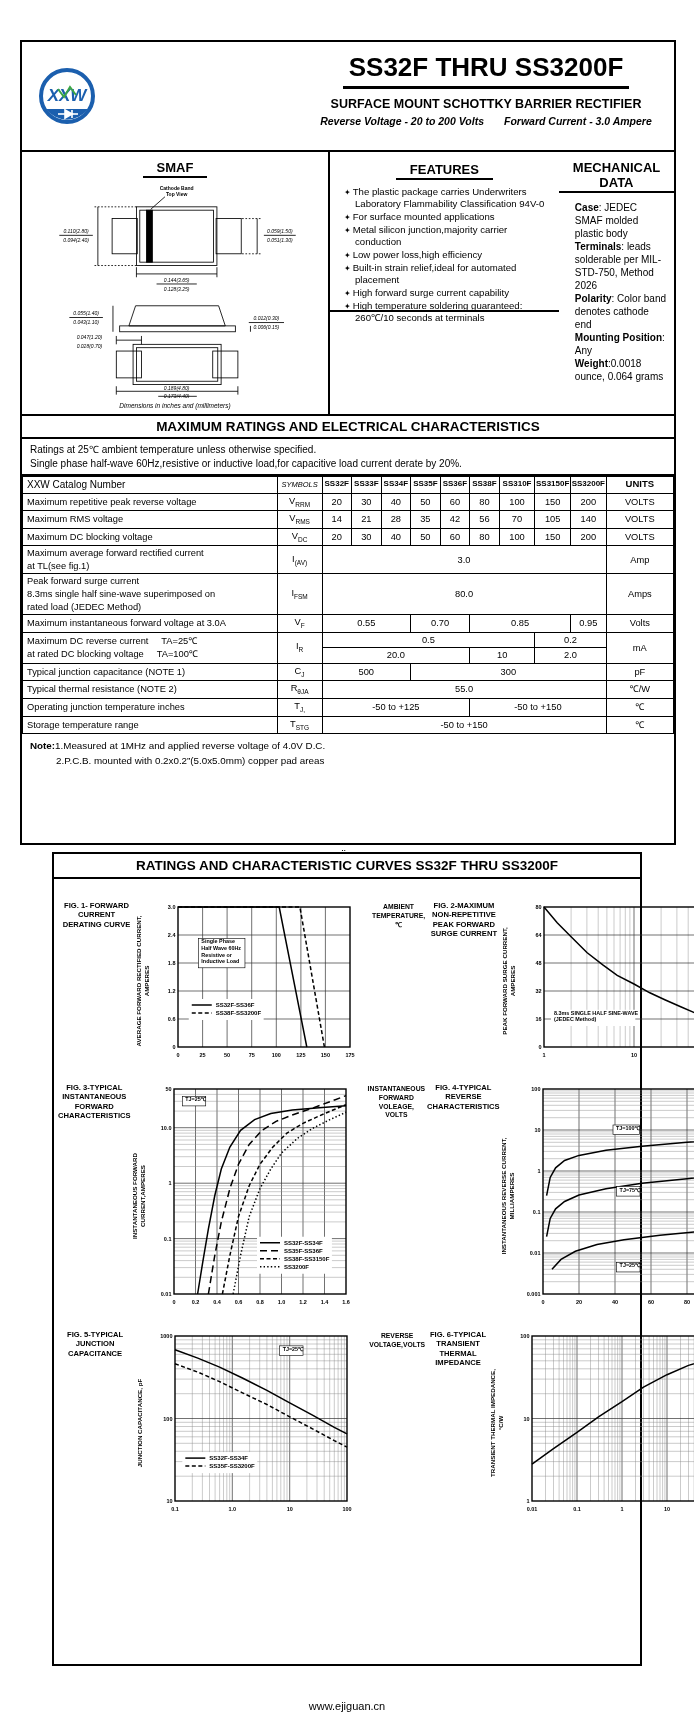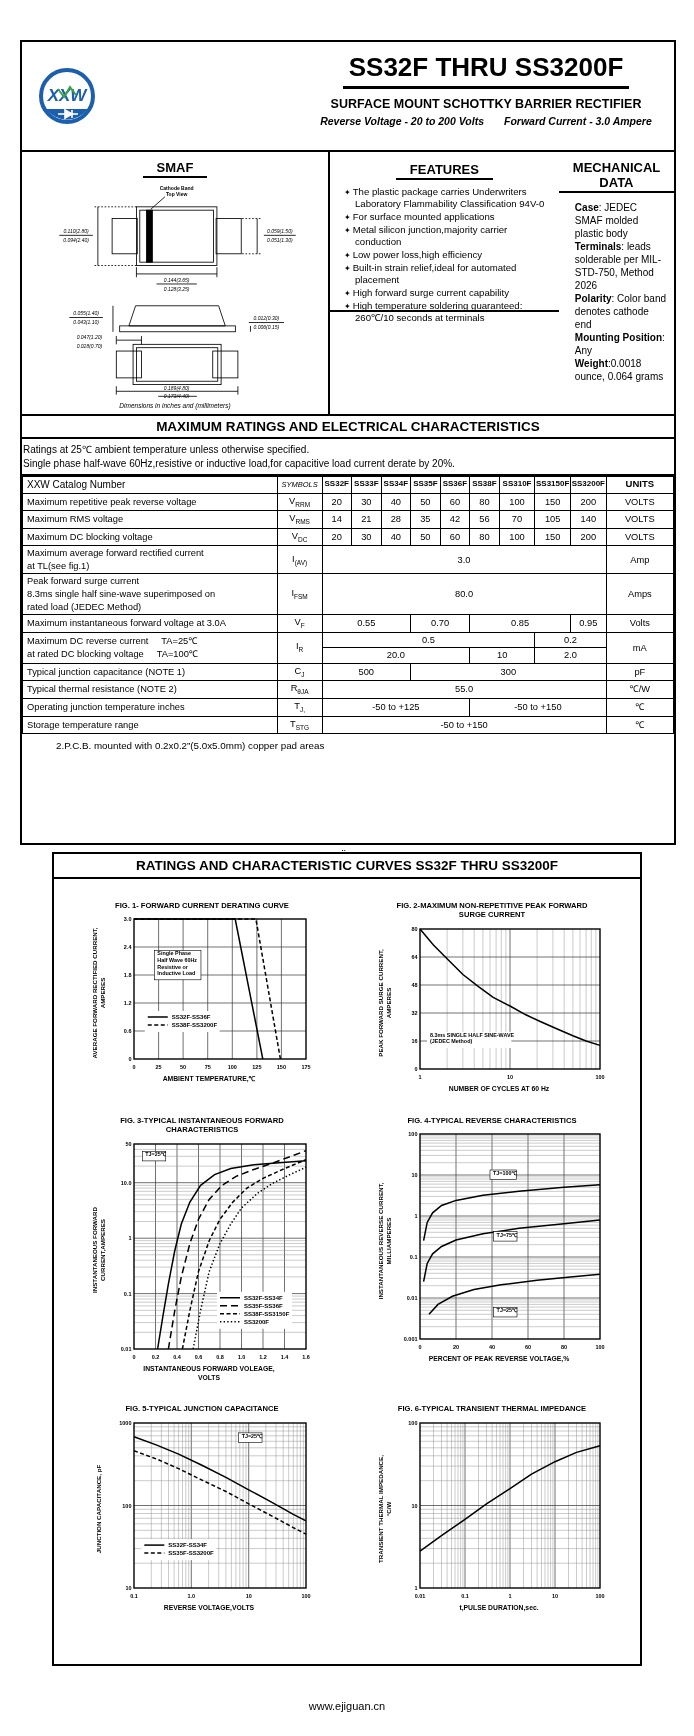--- a/index.html
+++ b/index.html
@@ -26,39 +26,39 @@
   .featcol{flex:1;display:flex;}
   .features{height:150px;border-bottom:2px solid #000;text-align:center;padding-top:8px;}
   .features ul{list-style:none;text-align:left;margin:6px 6px 0 14px;padding:0;}
   .features li{font-size:9.6px;line-height:1.25;padding-left:11px;text-indent:-11px;margin-bottom:1px;}
   .features li .b{font-size:8px;margin-right:2px;}
   .mech{flex:1;text-align:center;padding-top:8px;}
   .mech .lines{text-align:left;margin:8px 8px 0 16px;font-size:10px;line-height:1.3;}
   .mech .lines b{font-weight:bold;}
   
   .banner{border-bottom:2px solid #000;text-align:center;font-weight:bold;font-size:13.5px;padding:3px 0;}
-  .conds{font-size:10px;line-height:1.35;padding:4px 1px;border-bottom:2px solid #000;}
+  .conds{font-size:10px;line-height:1.35;padding:4px 8px;border-bottom:2px solid #000;}
   
   table.rt{border-collapse:collapse;table-layout:fixed;width:100%;}
   .rt td{border:1px solid #000;font-size:9.3px;padding:1px 2px;text-align:center;vertical-align:middle;line-height:1.35;}
   .rt td.lab{text-align:left;padding-left:4px;}
   .rt td.ph{font-weight:bold;font-size:8px;padding:1px 0;}
   .rt td.hh{font-size:10px;}
   .rt td.sh{font-style:italic;font-size:7.5px;}
   .rt td.uh{font-weight:bold;font-size:9.5px;}
   .rt sub{font-size:6.5px;}
   .notes{font-size:9.8px;padding:5px 8px;line-height:1.5;}
   .notes .n2{padding-left:26px;}
   .urlfoot{position:absolute;width:100%;text-align:center;font-size:11px;}
   #foot1{top:848px;}
   #foot2{top:1700px;}
   
   .banner2{border-bottom:2px solid #000;text-align:center;font-weight:bold;font-size:13.5px;padding:4px 0;}
   .figgrid{display:grid;grid-template-columns:1fr 1fr;column-gap:2px;row-gap:22px;padding:22px 4px 0 4px;}
-  .fig{display:flex;flex-direction:column;align-items:center;}
+  .fig{display:flex;align-items:flex-start;}
   .ftitle{font-weight:bold;font-size:7.6px;text-align:center;line-height:1.25;margin-bottom:3px;}
   .fbody{display:flex;align-items:center;}
   .ylab{position:relative;flex:0 0 16px;width:16px;}
   .ylab>div{position:absolute;top:50%;left:50%;transform:translate(-50%,-50%) rotate(-90deg);text-align:center;font-size:6.2px;font-weight:bold;line-height:1.25;white-space:nowrap;}
   .xlab{text-align:center;font-size:6.8px;font-weight:bold;margin-top:2px;padding-left:14px;line-height:1.3;}
   svg text{font-family:"Liberation Sans",sans-serif;}
 </style>
 </head>
 <body>
 
@@ -319,20 +319,21 @@
             <td class="lab" rowspan="1">Storage temperature range</td>
             <td class="sym" rowspan="1">T<sub>STG</sub></td>
             <td class="val" colspan="9">-50 to +150</td>
             <td class="unit" rowspan="1">℃</td>
           </tr>
         </tbody>
       </table>
     </div>
 
   <div class="notes">
+    <div><b>Note:</b><span>1.Measured at 1MHz and applied reverse voltage of 4.0V D.C.</span></div>
     <div class="n2">2.P.C.B. mounted with 0.2x0.2”(5.0x5.0mm) copper pad areas</div>
   </div>
 </div>
 
 <div class="urlfoot" id="foot1">www.ejiguan.cn</div>
 
 <div class="sheet" id="sheet2">
   <div class="banner2">RATINGS AND CHARACTERISTIC CURVES SS32F THRU SS3200F</div>
   <div class="figgrid">
     <div class="fig" id="fig1">

